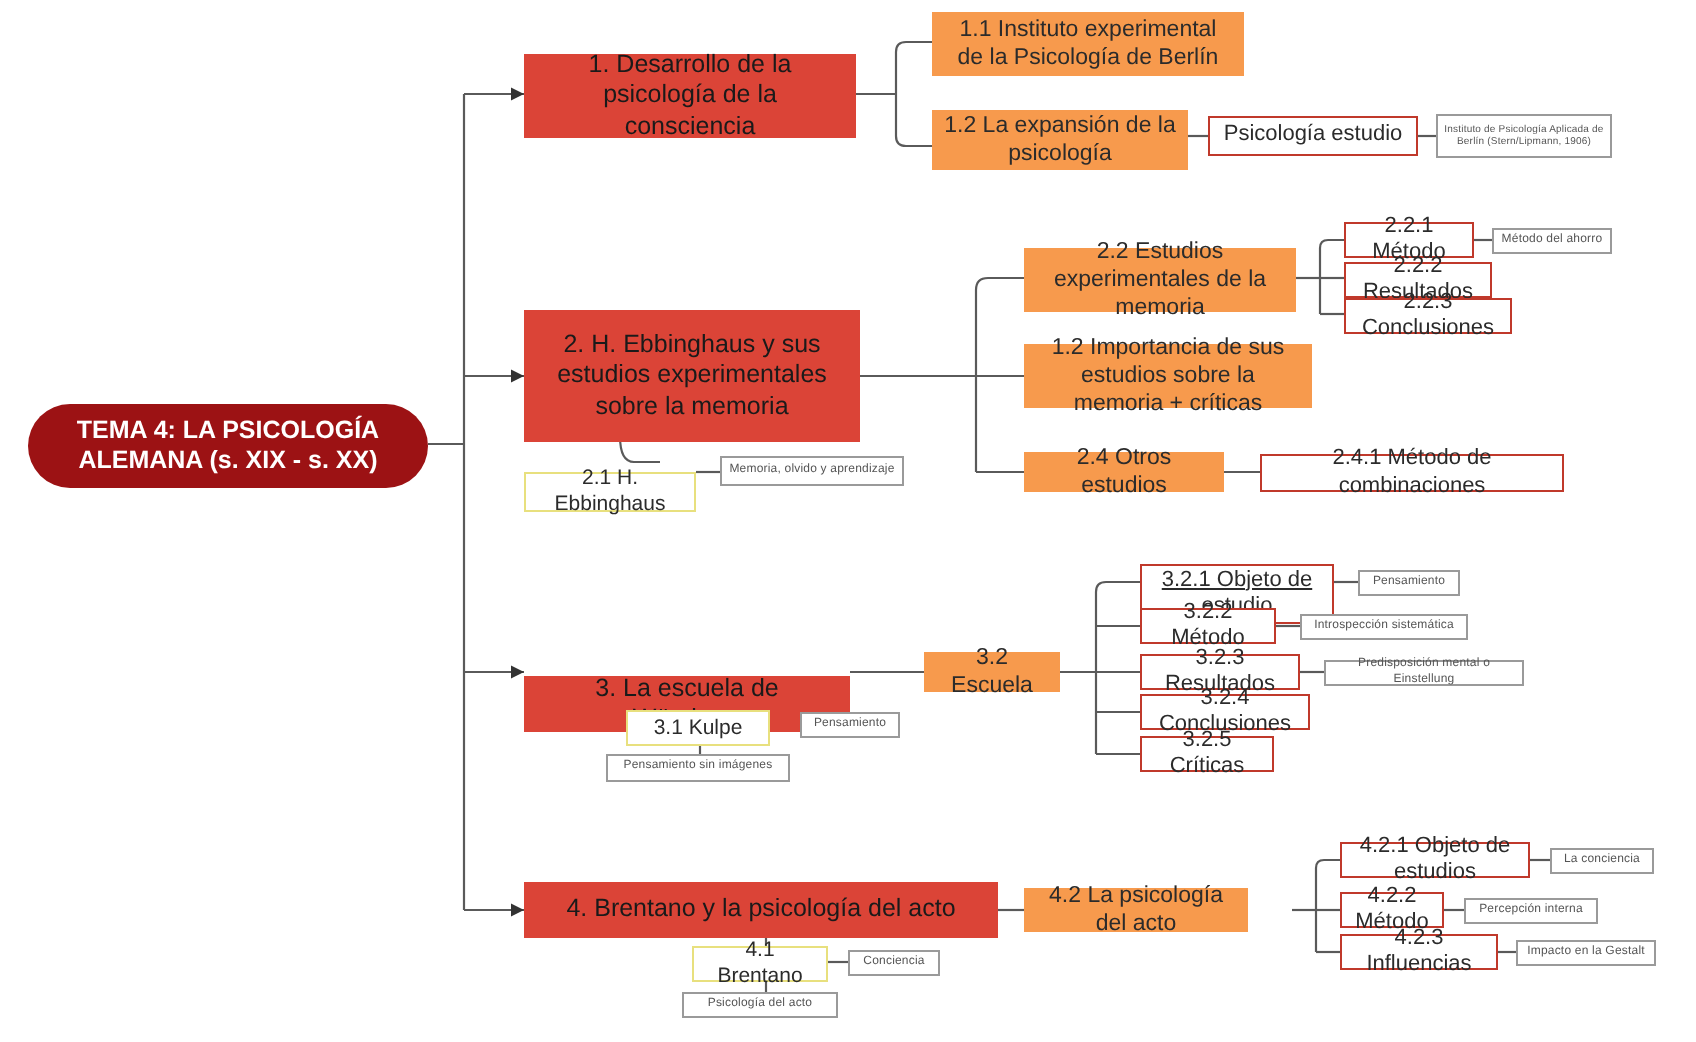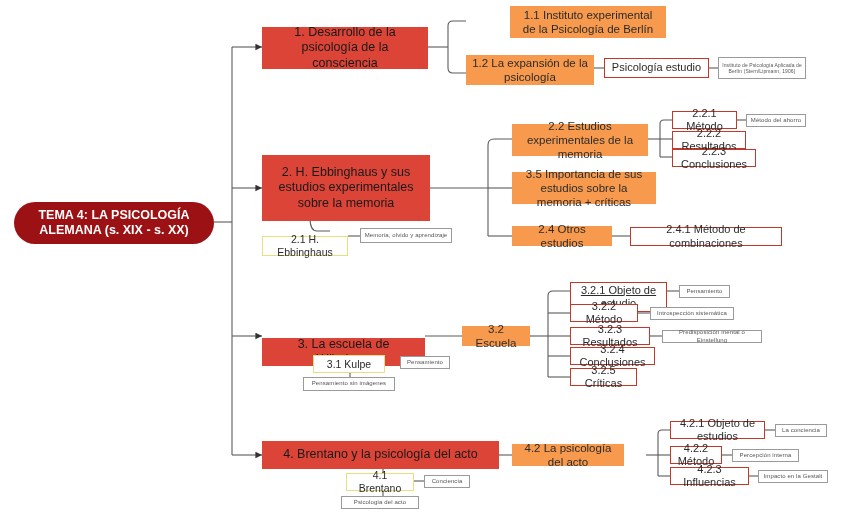--- a/index.html
+++ b/index.html
@@ -143,37 +143,37 @@
       <path d="M383,468 L383,473"></path>
       <path d="M414,481 L424,481"></path>
       <path d="M383,490 L383,496"></path>
     </g>
   </svg>
 
   <div class="node root" style="left:14px;top:202px;width:200px;height:42px;">TEMA 4: LA PSICOLOGÍA ALEMANA (s. XIX - s. XX)</div>
 
   <div class="node lv1" style="left:262px;top:27px;width:166px;height:42px;">1. Desarrollo de la psicología de la consciencia</div>
 
-  <div class="node lv2" style="left:466px;top:6px;width:156px;height:32px;margin-left:44px;">1.1 Instituto experimental de la Psicología de Berlín</div>
+  <div class="node lv2" style="left:466px;top:6px;width:156px;height:32px;">1.1 Instituto experimental de la Psicología de Berlín</div>
 
   <div class="node lv2" style="left:466px;top:55px;width:128px;height:30px;">1.2 La expansión de la psicología</div>
 
   <div class="node lv3" style="left:604px;top:58px;width:105px;height:20px;">Psicología estudio</div>
 
   <div class="node leaf xs" style="left:718px;top:57px;width:88px;height:22px;">Instituto de Psicología Aplicada de Berlín (Stern/Lipmann, 1906)</div>
 
   <div class="node lv1" style="left:262px;top:155px;width:168px;height:66px;">2. H. Ebbinghaus y sus estudios experimentales sobre la memoria</div>
 
   <div class="node lvy" style="left:262px;top:236px;width:86px;height:20px;">2.1 H. Ebbinghaus</div>
 
   <div class="node leaf" style="left:360px;top:228px;width:92px;height:15px;">Memoria, olvido y aprendizaje</div>
 
   <div class="node lv2" style="left:512px;top:124px;width:136px;height:32px;">2.2 Estudios experimentales de la memoria</div>
 
-  <div class="node lv2" style="left:512px;top:172px;width:144px;height:32px;">3.5 Importancia de sus estudios sobre la memoria + críticas</div>
+  <div class="node lv2" style="left:512px;top:172px;width:144px;height:32px;">1.2 Importancia de sus estudios sobre la memoria + críticas</div>
 
   <div class="node lv2" style="left:512px;top:226px;width:100px;height:20px;">2.4 Otros estudios</div>
 
   <div class="node lv3" style="left:672px;top:111px;width:65px;height:18px;">2.2.1 Método</div>
 
   <div class="node leaf" style="left:746px;top:114px;width:60px;height:13px;">Método del ahorro</div>
 
   <div class="node lv3" style="left:672px;top:131px;width:74px;height:18px;">2.2.2 Resultados</div>
 
   <div class="node lv3" style="left:672px;top:149px;width:84px;height:18px;">2.2.3 Conclusiones</div>

